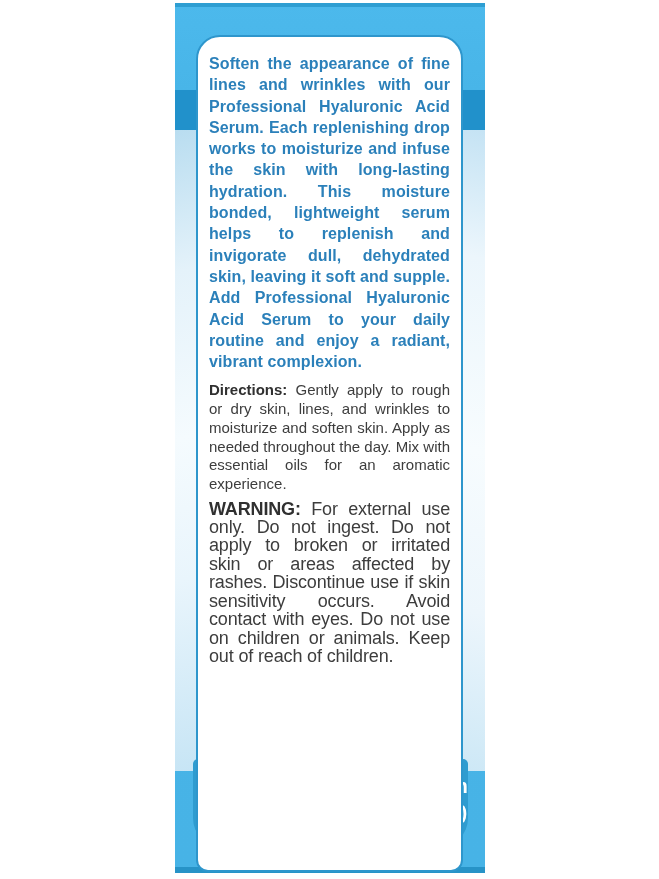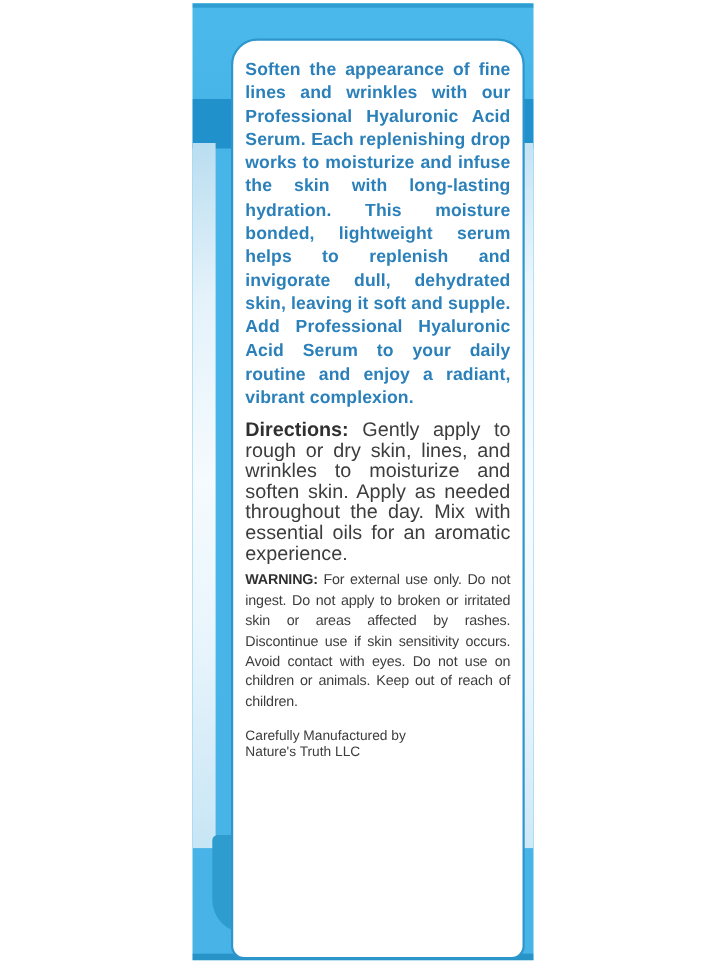--- a/index.html
+++ b/index.html
@@ -66,50 +66,50 @@
   .footer-phone {
     margin-top: 1px;
     font-size: 30px;
     font-weight: normal;
     line-height: 32px;
     letter-spacing: 0.5px;
   }
 
   
   .card {
-    position: absolute; left: 35px; top: 32px;
+    position: absolute; left: 21px; top: 32px;
     width: 267px; height: 837px;
     background: #ffffff;
     border: 2px solid #2e96cc;
     border-radius: 24px 24px 12px 12px;
     padding: 16px 11px 0 11px;
     overflow: hidden;
   }
 
   .description {
     color: #2b80ba;
     font-weight: bold;
     font-size: 16px;
     line-height: 21.3px;
     text-align: justify;
     letter-spacing: 0.1px;
   }
 
   .body-para {
     color: #3d3d3d;
-    font-size: 18px;
+    font-size: 15px;
     line-height: 18.7px;
     text-align: justify;
   }
   .body-para b { color: #303030; }
   .directions  { margin-top: 9px; }
   .ingredients { margin-top: 11px; }
   .warning {
     margin-top: 6px;
-    font-size: 13px;
+    font-size: 18px;
     line-height: 18.4px;
     letter-spacing: -0.15px;
   }
 
   .manufacturer {
     margin-top: 15px;
     color: #3d3d3d;
     font-size: 12.5px;
     line-height: 14px;
     text-align: left;
@@ -136,21 +136,16 @@
 
     <div class="card">
 
       <p class="description">Soften the appearance of fine lines and wrinkles with our Professional Hyaluronic Acid Serum. Each replenishing drop works to moisturize and infuse the skin with long-lasting hydration. This moisture bonded, lightweight serum helps to replenish and invigorate dull, dehydrated skin, leaving it soft and supple. Add Professional Hyaluronic Acid Serum to your daily routine and enjoy a radiant, vibrant complexion.</p>
 
       <p class="body-para directions"><b>Directions:</b><span> Gently apply to rough or dry skin, lines, and wrinkles to moisturize and soften skin. Apply as needed throughout the day. Mix with essential oils for an aromatic experience.</span></p>
 
 
       <p class="body-para warning"><b>WARNING:</b><span> For external use only. Do not ingest. Do not apply to broken or irritated skin or areas affected by rashes. Discontinue use if skin sensitivity occurs. Avoid contact with eyes. Do not use on children or animals. Keep out of reach of children.</span></p>
 
-      <div class="manufacturer">
-        <div>Carefully Manufactured by</div>
-        <div>Nature's Truth LLC</div>
-
-      </div>
 
     </div>
   </div>
 </div>
 
 </body></html>

